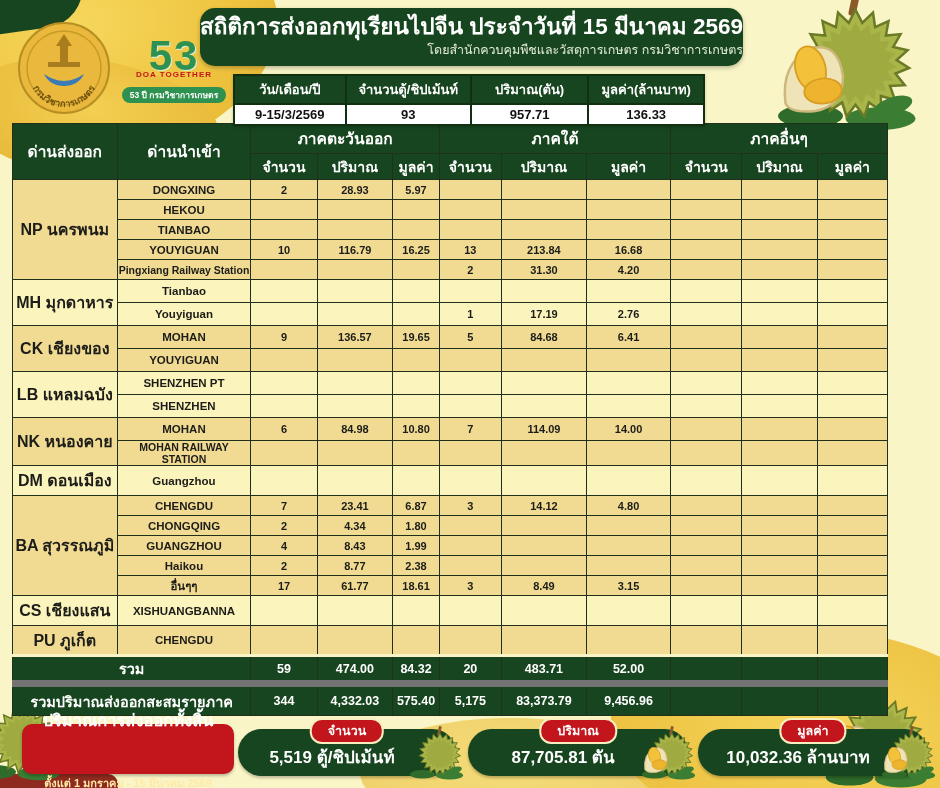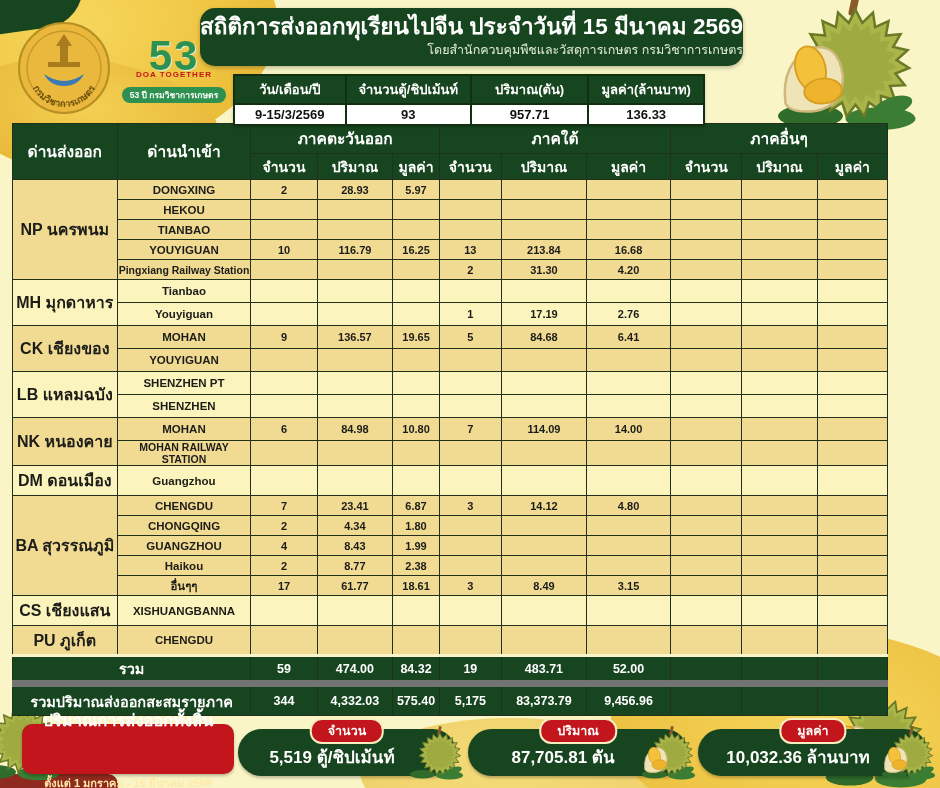--- a/index.html
+++ b/index.html
@@ -448,21 +448,21 @@
           <td class="num-cell"></td>
           <td class="num-cell"></td>
           <td class="num-cell"></td>
           <td class="num-cell"></td>
         </tr>
         <tr class="total-row t1">
           <td colspan="2" class="total-label">รวม</td>
           <td class="num-cell">59</td>
           <td class="num-cell">474.00</td>
           <td class="num-cell">84.32</td>
-          <td class="num-cell">19</td>
+          <td class="num-cell">20</td>
           <td class="num-cell">483.71</td>
           <td class="num-cell">52.00</td>
           <td class="num-cell"></td>
           <td class="num-cell"></td>
           <td class="num-cell"></td>
         </tr>
         <tr class="total-row t2">
           <td colspan="2" class="total-label">รวมปริมาณส่งออกสะสมรายภาค</td>
           <td class="num-cell">344</td>
           <td class="num-cell">4,332.03</td>

